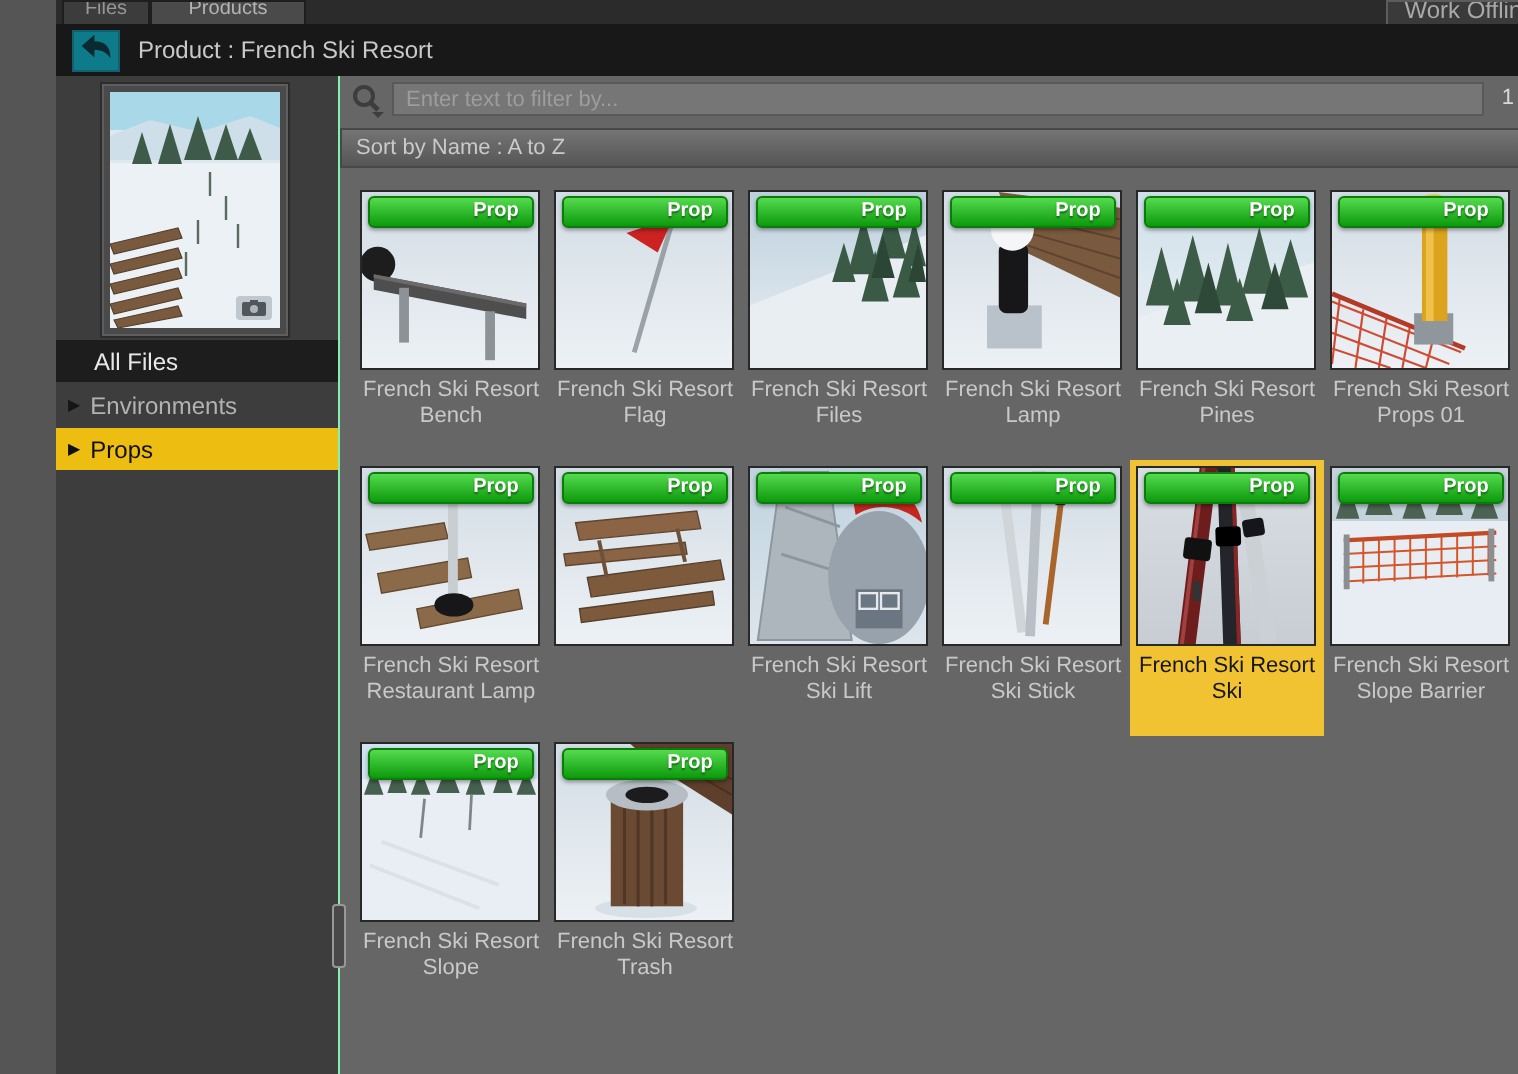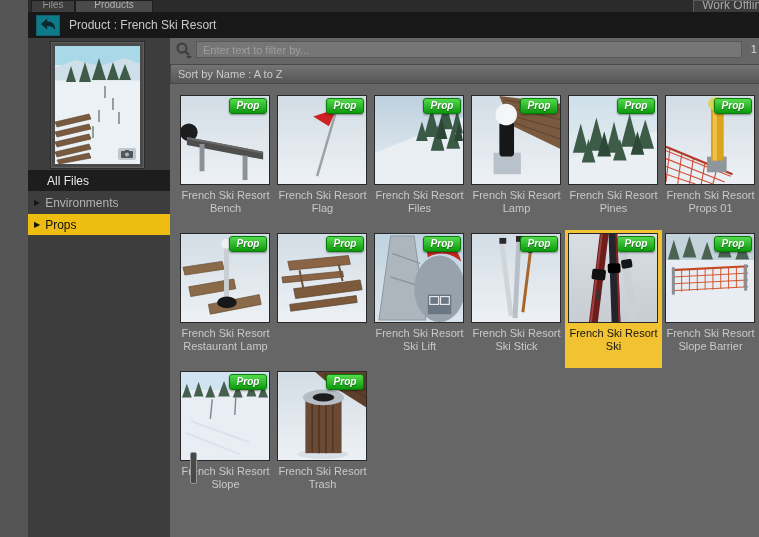--- a/index.html
+++ b/index.html
@@ -15,21 +15,21 @@
   .offline-btn{position:absolute;top:0;right:10px;width:82px;height:11px;border:1px solid #5c5c5c;
        background:#3a3a3a;color:#a9a9a9;font-size:12px;text-align:center;overflow:hidden;line-height:8px;}
 
   
   .breadcrumb-bar{position:absolute;top:12px;left:0;right:0;height:26px;background:#181818;}
   .back-btn{position:absolute;left:8px;top:3px;width:24px;height:21px;background:#0e7b8b;
        border:1px solid #11606e;box-sizing:border-box;display:flex;align-items:center;justify-content:center;cursor:pointer;}
   .crumb{position:absolute;left:41px;top:0;height:26px;line-height:26px;color:#c9c9c9;font-size:12px;}
 
   
-  .sidebar{position:absolute;top:38px;left:0;width:141px;bottom:0;background:#3d3d3d;border-right:6px solid #86efac;box-sizing:content-box;padding-left:24px;}
+  .sidebar{position:absolute;top:38px;left:0;width:141px;bottom:0;background:#3d3d3d;border-right:6px solid #86efac;box-sizing:content-box;}
   .preview-frame{position:absolute;left:23px;top:4px;width:93px;height:126px;background:#4a4a4a;
        border:1px solid #5e5e5e;outline:1px solid #2c2c2c;box-sizing:border-box;padding:3px;}
   .preview-img{position:relative;width:85px;height:118px;overflow:hidden;
        background:linear-gradient(180deg,#a9d9e8 0 16%,#dde8ef 16% 30%,#ecf1f5 30%);}
   .preview-img svg{position:absolute;inset:0;width:100%;height:100%;}
   .camera-chip{position:absolute;right:7px;bottom:7px;width:18px;height:12px;border-radius:2px;
        background:rgba(185,193,200,.85);display:flex;align-items:center;justify-content:center;cursor:pointer;}
   .cat-list{position:absolute;top:132px;left:0;right:0;}
   .cat-row{height:21px;margin-bottom:1px;display:flex;align-items:center;font-size:12px;
        color:#b2b2b2;padding-left:6px;cursor:pointer;}
@@ -59,22 +59,22 @@
 
   
   .grid{position:absolute;top:54px;left:7px;right:0;bottom:0;display:flex;flex-wrap:wrap;align-content:flex-start;}
   .cell{position:relative;width:97px;height:138px;cursor:pointer;}
   .cell.selected{background:#f1c232;}
   .thumb{position:absolute;left:3px;top:3px;width:88px;height:88px;border:1px solid #282828;overflow:hidden;
        background:linear-gradient(180deg,#d3dde5,#edf1f5);}
   .thumb svg{position:absolute;inset:0;width:100%;height:100%;}
   .badge{position:absolute;top:2px;right:2px;width:36px;height:14px;border-radius:3px;z-index:2;
        background:linear-gradient(#55da4e,#0c9a0c);border:1px solid #0a7c0a;box-sizing:content-box;
-       color:#fff;font-size:10px;font-weight:bold;font-style:italic;text-align:center;line-height:14px;
-       text-shadow:0 1px 1px rgba(0,0,0,.45);box-shadow:0 1px 2px rgba(0,0,0,.4);}
+       color:#fff;font-size:10px;font-weight:bold;text-align:center;line-height:14px;
+       text-shadow:0 1px 1px rgba(0,0,0,.45);box-shadow:0 1px 2px rgba(0,0,0,.4);padding-left:45px;}
   .label{position:absolute;top:97px;left:-2px;right:-2px;text-align:center;font-size:11px;line-height:13px;color:#c9c9c9;}
   .cell.selected .label{color:#151515;}
 
   
   .scene-ground{background:linear-gradient(180deg,#bed1de,#e9eef3);}
   .scene-pines{background:linear-gradient(180deg,#cfe0ea,#edf1f5);}
   .scene-slope{background:linear-gradient(180deg,#cfe4f0 0 20%,#e9eef4 20%);}
   .scene-slope-barrier{background:linear-gradient(180deg,#c4d2db 0 30%,#e7edf2 30%);}
   .scene-ski{background:linear-gradient(180deg,#d9dee3,#c7cdd3);}
   .scene-ski-lift{background:linear-gradient(180deg,#bfd3e0,#dde5ec);}

